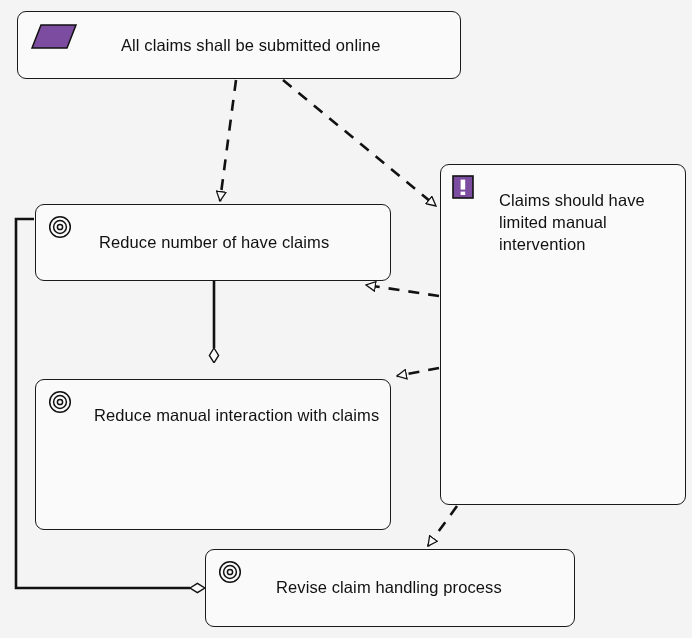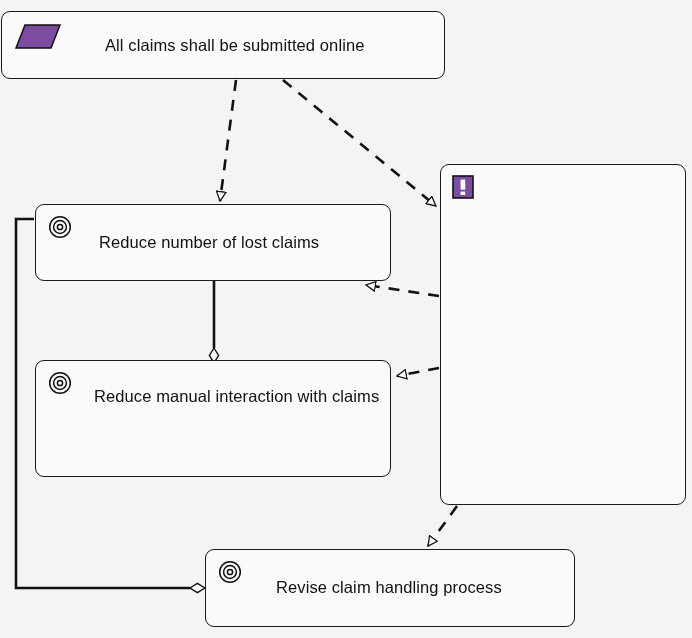--- a/index.html
+++ b/index.html
@@ -64,24 +64,24 @@
   
   .icon-goal {
     position: absolute;
     left: 12px;
     top: 10px;
     width: 24px;
     height: 24px;
   }
 
   
-  #node-req      { left: 1px;  top: 11px;  width: 444px; height: 68px; }
+  #node-req      { left: 17px;  top: 11px;  width: 444px; height: 68px; }
   #node-con      { left: 440px; top: 164px; width: 246px; height: 341px; }
   #node-goal-1   { left: 35px;  top: 204px; width: 356px; height: 77px; }
-  #node-goal-2   { left: 35px;  top: 360px; width: 356px; height: 117px; }
+  #node-goal-2   { left: 35px;  top: 379px; width: 356px; height: 151px; }
   #node-goal-3   { left: 205px; top: 549px; width: 370px; height: 78px; text-decoration: underline; }
 
   #label-req     { left: 103px; top: 22px;  width: 330px; }
   #label-con     { left: 58px;  top: 24px;  width: 186px; }
   #label-goal-1  { left: 63px;  top: 26px;  width: 286px; }
   #label-goal-2  { left: 58px;  top: 24px;  width: 290px; }
   #label-goal-3  { left: 70px;  top: 26px;  width: 290px; }
 </style>
 </head>
 <body>
@@ -133,29 +133,30 @@
     </svg>
     <div class="node-label" id="label-req">All claims shall be submitted online</div>
   </div>
 
   <div class="node" id="node-con">
     <svg class="icon-constraint" viewBox="0 0 22 24">
       <rect x="1" y="1" width="20" height="22" fill="#7b4ca0" stroke="#111111" stroke-width="1.6"></rect>
       <rect x="8.6" y="4.6" width="4.6" height="10" fill="#ffffff"></rect>
       <rect x="8.6" y="16.6" width="4.6" height="3.4" fill="#ffffff"></rect>
     </svg>
+    <div class="node-label" id="label-con">Claims should have limited manual intervention</div>
   </div>
 
   <div class="node" id="node-goal-1">
     <svg class="icon-goal" viewBox="0 0 24 24">
       <circle cx="12" cy="12" r="10.3" fill="none" stroke="#111111" stroke-width="1.5"></circle>
       <circle cx="12" cy="12" r="6.4" fill="none" stroke="#111111" stroke-width="1.5"></circle>
       <circle cx="12" cy="12" r="2.6" fill="none" stroke="#111111" stroke-width="1.5"></circle>
     </svg>
-    <div class="node-label" id="label-goal-1">Reduce number of lost claims</div>
+    <div class="node-label" id="label-goal-1">Reduce number of have claims</div>
   </div>
 
   <div class="node" id="node-goal-2">
     <svg class="icon-goal" viewBox="0 0 24 24">
       <circle cx="12" cy="12" r="10.3" fill="none" stroke="#111111" stroke-width="1.5"></circle>
       <circle cx="12" cy="12" r="6.4" fill="none" stroke="#111111" stroke-width="1.5"></circle>
       <circle cx="12" cy="12" r="2.6" fill="none" stroke="#111111" stroke-width="1.5"></circle>
     </svg>
     <div class="node-label" id="label-goal-2">Reduce manual interaction with claims</div>
   </div>

